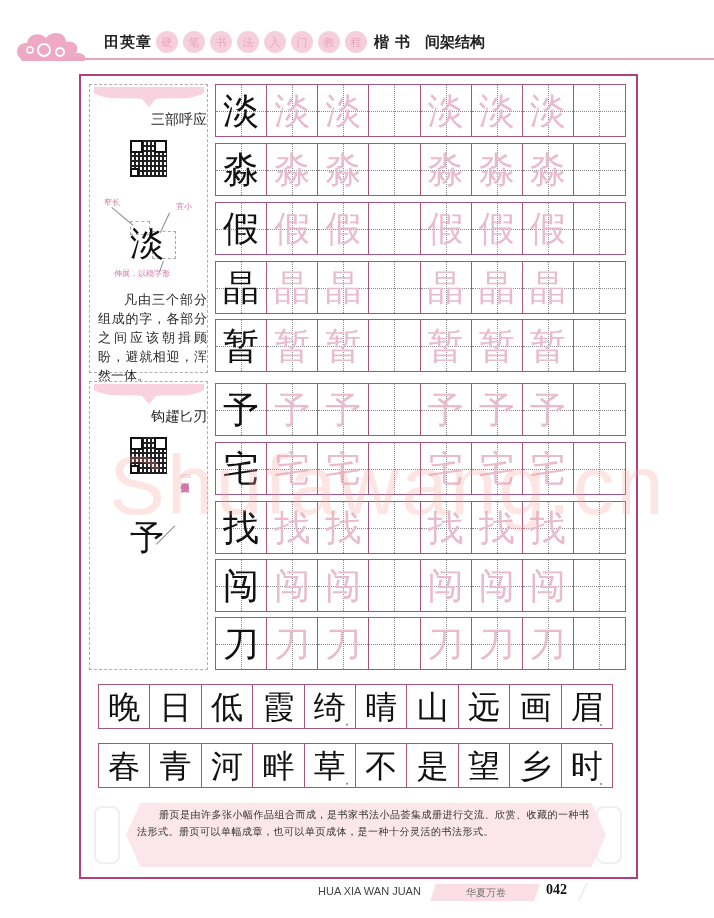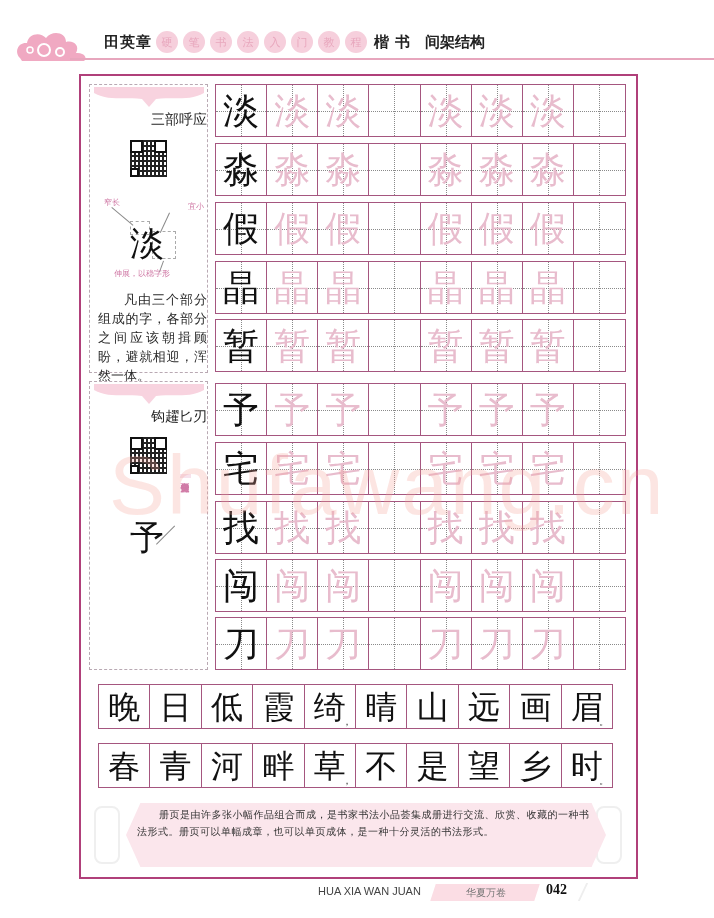--- a/index.html
+++ b/index.html
@@ -103,21 +103,21 @@
 <div class="card" style="top:84px;height:289px;">
   <svg class="cap" viewBox="0 0 110 20" preserveAspectRatio="none">
     <path d="M0 0 L110 0 L110 6 C96 14 82 10 62 12 L55 20 L48 12 C28 10 14 14 0 6 Z" fill="#f8d3df"></path>
   </svg>
   <div class="title" style="top:26px;">三部呼应</div>
   <div class="qr" style="left:40px;top:55px;">
       <span class="corner"></span>
     </div>
 
   <span class="note" style="left:14px;top:112px;">窄长</span>
-  <span class="note" style="left:86px;top:116px;margin-left:12px;">宜小</span>
+  <span class="note" style="left:86px;top:116px;">宜小</span>
   <div class="leader" style="left:22px;top:122px;width:28px;transform:rotate(40deg);"></div>
   <div class="leader" style="left:80px;top:128px;width:22px;transform:rotate(115deg);"></div>
   <div class="dashbox" style="left:40px;top:136px;width:20px;height:14px;"></div>
   <div class="dashbox" style="left:62px;top:146px;width:24px;height:28px;"></div>
   <span class="demo-char" style="left:40px;top:136px;">淡</span>
   <div class="leader" style="left:74px;top:176px;width:12px;transform:rotate(110deg);"></div>
   <span class="note" style="left:24px;top:183px;">伸展，以稳字形</span>
 
   <p class="desc" style="top:205px;">凡由三个部分组成的字，各部分之间应该朝揖顾盼，避就相迎，浑然一体。</p>
 </div>

